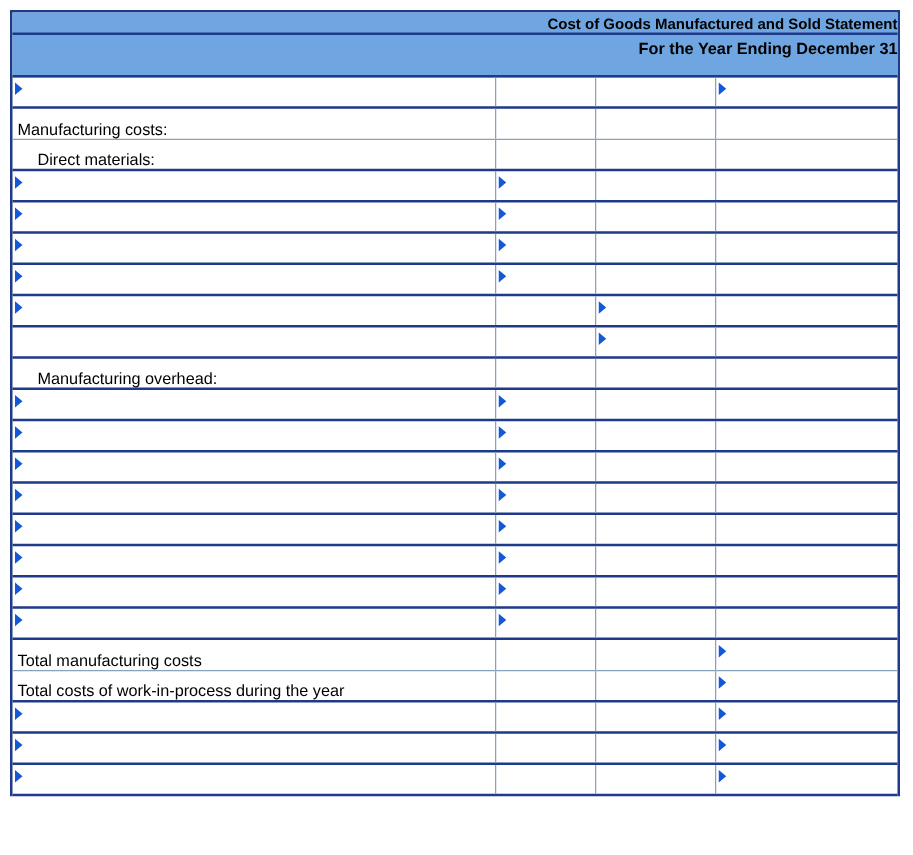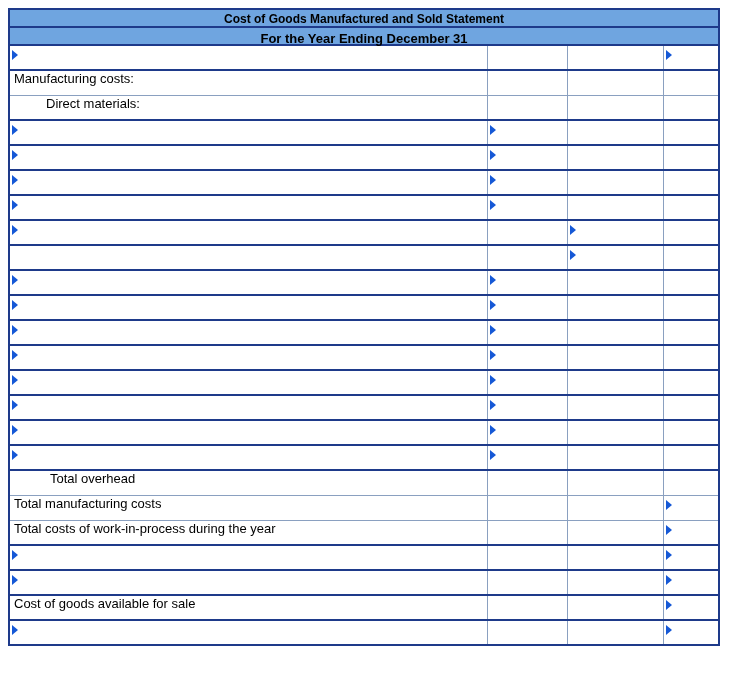--- a/index.html
+++ b/index.html
@@ -1,26 +1,26 @@
 <!DOCTYPE html>
 <html><head>
 <meta charset="utf-8">
 <style>
   body{margin:0;padding:8px;font-family:Arial,Helvetica,sans-serif;font-size:13px;color:#000;background:#fff}
   .sheet{width:712px;border:2px solid #1e3a8a;border-bottom:none;box-sizing:border-box}
-  .hdr{background:#6fa5e0;text-align:center;font-weight:bold;border-bottom:2px solid #1e3a8a;box-sizing:border-box}
+  .hdr{background:#6fa5e0;text-align:right;font-weight:bold;border-bottom:2px solid #1e3a8a;box-sizing:border-box}
   .hdr1{height:18px;line-height:18px;font-size:12px;overflow:hidden}
-  .hdr2{height:18px;line-height:22px}
+  .hdr2{height:34px;line-height:22px}
   .row{display:flex;height:25px;border-bottom:2px solid #1e3a8a;box-sizing:border-box}
-  .c1{width:478px;border-right:1px solid #8aa0c0;box-sizing:border-box;padding:0 4px;display:flex;align-items:flex-start;position:relative}
+  .c1{width:387px;border-right:1px solid #8aa0c0;box-sizing:border-box;padding:0 4px;display:flex;align-items:flex-end;position:relative}
   .c2{width:80px;border-right:1px solid #8aa0c0;box-sizing:border-box;position:relative}
   .c3{width:96px;border-right:1px solid #8aa0c0;box-sizing:border-box;position:relative}
   .c4{flex:1;box-sizing:border-box;position:relative}
   .dd::before{content:"";position:absolute;left:2px;top:4px;width:0;height:0;border-top:5px solid transparent;border-bottom:5px solid transparent;border-left:6px solid #1558d6}
-  .ind1{padding-left:36px}
+  .ind1{padding-left:20px}
   .ind2{padding-left:40px}
   .ind3{}
   
   .thin{border-bottom:1px solid #8aa0c0}
 </style>
 </head>
 <body>
 
 <div class="sheet">
   <div class="hdr hdr1">Cost of Goods Manufactured and Sold Statement</div>
@@ -112,112 +112,112 @@
         <div class="c1 ">
           <span></span>
         </div>
         <div class="c2"></div>
         <div class="c3 dd">
           <span style="position: absolute; inset: 0px;"></span>
         </div>
         <div class="c4"></div>
       </div>
       <div class="row">
-        <div class="c1  dd">
-          <span></span>
-          <span style="position: absolute; inset: 0px;"></span>
-        </div>
-        <div class="c2 dd">
-          <span style="position: absolute; inset: 0px;"></span>
-        </div>
-        <div class="c3"></div>
-        <div class="c4"></div>
-      </div>
-      <div class="row">
-        <div class="c1  dd">
-          <span></span>
-          <span style="position: absolute; inset: 0px;"></span>
-        </div>
-        <div class="c2 dd">
-          <span style="position: absolute; inset: 0px;"></span>
-        </div>
-        <div class="c3"></div>
-        <div class="c4"></div>
-      </div>
-      <div class="row">
-        <div class="c1  dd">
-          <span></span>
-          <span style="position: absolute; inset: 0px;"></span>
-        </div>
-        <div class="c2 dd">
-          <span style="position: absolute; inset: 0px;"></span>
-        </div>
-        <div class="c3"></div>
-        <div class="c4"></div>
-      </div>
-      <div class="row">
-        <div class="c1  dd">
-          <span></span>
-          <span style="position: absolute; inset: 0px;"></span>
-        </div>
-        <div class="c2 dd">
-          <span style="position: absolute; inset: 0px;"></span>
-        </div>
-        <div class="c3"></div>
-        <div class="c4"></div>
-      </div>
-      <div class="row">
-        <div class="c1  dd">
-          <span></span>
-          <span style="position: absolute; inset: 0px;"></span>
-        </div>
-        <div class="c2 dd">
-          <span style="position: absolute; inset: 0px;"></span>
-        </div>
-        <div class="c3"></div>
-        <div class="c4"></div>
-      </div>
-      <div class="row">
-        <div class="c1  dd">
-          <span></span>
-          <span style="position: absolute; inset: 0px;"></span>
-        </div>
-        <div class="c2 dd">
-          <span style="position: absolute; inset: 0px;"></span>
-        </div>
-        <div class="c3"></div>
-        <div class="c4"></div>
-      </div>
-      <div class="row">
-        <div class="c1  dd">
-          <span></span>
-          <span style="position: absolute; inset: 0px;"></span>
-        </div>
-        <div class="c2 dd">
-          <span style="position: absolute; inset: 0px;"></span>
-        </div>
-        <div class="c3"></div>
-        <div class="c4"></div>
-      </div>
-      <div class="row">
-        <div class="c1  dd">
-          <span></span>
-          <span style="position: absolute; inset: 0px;"></span>
-        </div>
-        <div class="c2 dd">
-          <span style="position: absolute; inset: 0px;"></span>
-        </div>
-        <div class="c3"></div>
-        <div class="c4"></div>
-      </div>
-      <div class="row thin">
-        <div class="c1 ind2">
-          <span>Total overhead</span>
-        </div>
-        <div class="c2"></div>
+        <div class="c1 ind1">
+          <span>Manufacturing overhead:</span>
+        </div>
+        <div class="c2"></div>
+        <div class="c3"></div>
+        <div class="c4"></div>
+      </div>
+      <div class="row">
+        <div class="c1  dd">
+          <span></span>
+          <span style="position: absolute; inset: 0px;"></span>
+        </div>
+        <div class="c2 dd">
+          <span style="position: absolute; inset: 0px;"></span>
+        </div>
+        <div class="c3"></div>
+        <div class="c4"></div>
+      </div>
+      <div class="row">
+        <div class="c1  dd">
+          <span></span>
+          <span style="position: absolute; inset: 0px;"></span>
+        </div>
+        <div class="c2 dd">
+          <span style="position: absolute; inset: 0px;"></span>
+        </div>
+        <div class="c3"></div>
+        <div class="c4"></div>
+      </div>
+      <div class="row">
+        <div class="c1  dd">
+          <span></span>
+          <span style="position: absolute; inset: 0px;"></span>
+        </div>
+        <div class="c2 dd">
+          <span style="position: absolute; inset: 0px;"></span>
+        </div>
+        <div class="c3"></div>
+        <div class="c4"></div>
+      </div>
+      <div class="row">
+        <div class="c1  dd">
+          <span></span>
+          <span style="position: absolute; inset: 0px;"></span>
+        </div>
+        <div class="c2 dd">
+          <span style="position: absolute; inset: 0px;"></span>
+        </div>
+        <div class="c3"></div>
+        <div class="c4"></div>
+      </div>
+      <div class="row">
+        <div class="c1  dd">
+          <span></span>
+          <span style="position: absolute; inset: 0px;"></span>
+        </div>
+        <div class="c2 dd">
+          <span style="position: absolute; inset: 0px;"></span>
+        </div>
+        <div class="c3"></div>
+        <div class="c4"></div>
+      </div>
+      <div class="row">
+        <div class="c1  dd">
+          <span></span>
+          <span style="position: absolute; inset: 0px;"></span>
+        </div>
+        <div class="c2 dd">
+          <span style="position: absolute; inset: 0px;"></span>
+        </div>
+        <div class="c3"></div>
+        <div class="c4"></div>
+      </div>
+      <div class="row">
+        <div class="c1  dd">
+          <span></span>
+          <span style="position: absolute; inset: 0px;"></span>
+        </div>
+        <div class="c2 dd">
+          <span style="position: absolute; inset: 0px;"></span>
+        </div>
+        <div class="c3"></div>
+        <div class="c4"></div>
+      </div>
+      <div class="row">
+        <div class="c1  dd">
+          <span></span>
+          <span style="position: absolute; inset: 0px;"></span>
+        </div>
+        <div class="c2 dd">
+          <span style="position: absolute; inset: 0px;"></span>
+        </div>
         <div class="c3"></div>
         <div class="c4"></div>
       </div>
       <div class="row thin">
         <div class="c1 ind3">
           <span>Total manufacturing costs</span>
         </div>
         <div class="c2"></div>
         <div class="c3"></div>
         <div class="c4 dd">
@@ -242,30 +242,20 @@
         <div class="c2"></div>
         <div class="c3"></div>
         <div class="c4 dd">
           <span style="position: absolute; inset: 0px;"></span>
         </div>
       </div>
       <div class="row">
         <div class="c1  dd">
           <span></span>
           <span style="position: absolute; inset: 0px;"></span>
-        </div>
-        <div class="c2"></div>
-        <div class="c3"></div>
-        <div class="c4 dd">
-          <span style="position: absolute; inset: 0px;"></span>
-        </div>
-      </div>
-      <div class="row">
-        <div class="c1 ">
-          <span>Cost of goods available for sale</span>
         </div>
         <div class="c2"></div>
         <div class="c3"></div>
         <div class="c4 dd">
           <span style="position: absolute; inset: 0px;"></span>
         </div>
       </div>
       <div class="row">
         <div class="c1  dd">
           <span></span>

